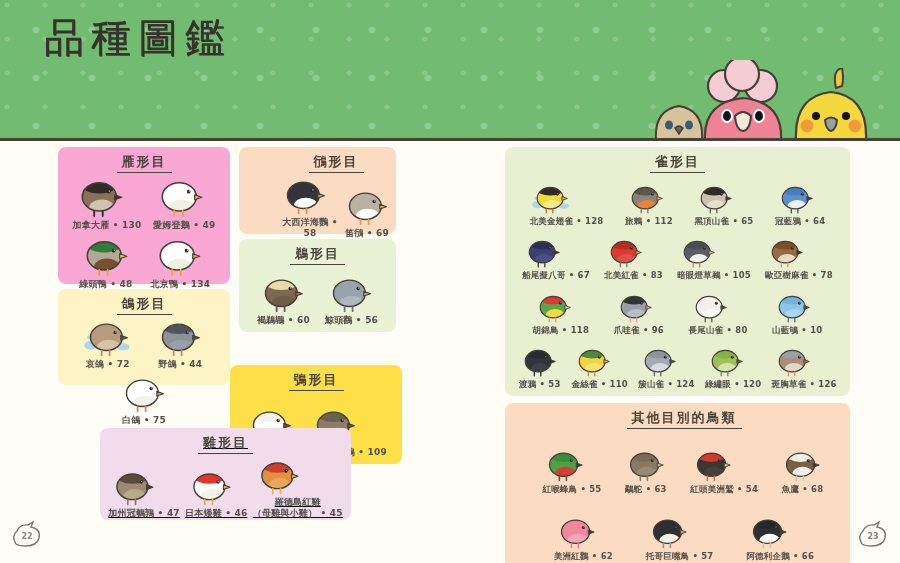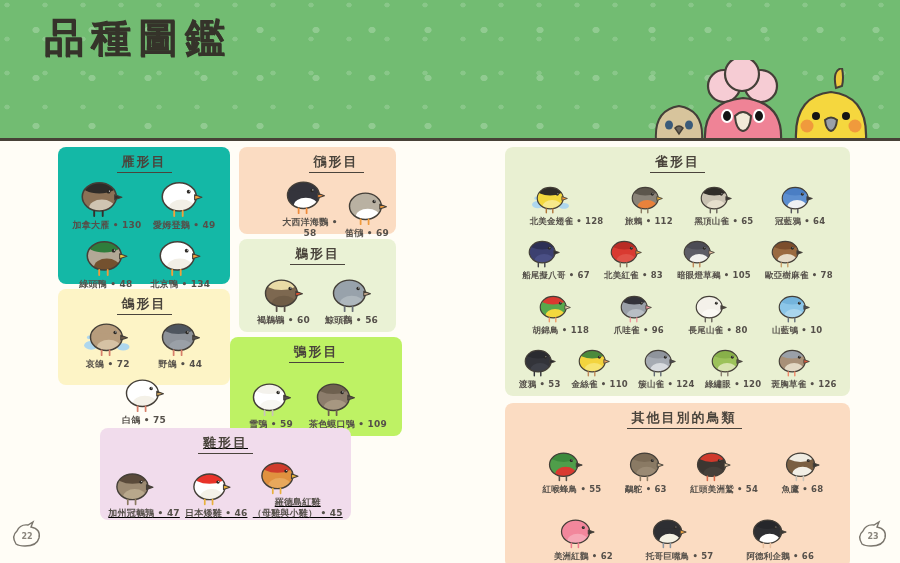--- a/index.html
+++ b/index.html
@@ -14,21 +14,21 @@
     background-image:
       radial-gradient(rgba(255,255,255,.22) 3.2px, transparent 4px),
       radial-gradient(rgba(255,255,255,.16) 2.4px, transparent 3px);
     background-size:56px 48px, 38px 34px;
     background-position:8px 6px, 26px 22px;
     border-bottom:3px solid #474137;
     overflow:hidden;
   }
   #page-title {
     position:absolute; left:44px; top:10px;
-    font-size:40px; font-weight:bold; letter-spacing:7px; color:#35332a;
+    font-size:40px; font-weight:normal; letter-spacing:7px; color:#35332a;
     text-shadow:0.5px 0.5px 0 #35332a;
   }
   #intro {
     position:absolute; left:47px; top:60px; width:418px;
     font-size:11px; line-height:1.62; letter-spacing:0.4px;
     color:#33402f; font-weight:bold;
   }
   .mascot { position:absolute; bottom:-2px; }
   #mascot-sparrow { left:650px; }
   #mascot-galah   { left:697px; }
@@ -103,21 +103,21 @@
       <path d="M4,72 Q2,28 39,24 Q76,28 74,72 Z" fill="#f5d73e" stroke="#443f38" stroke-width="2.2"></path>
       <circle cx="24" cy="48" r="4" fill="#141414"></circle>
       <circle cx="54" cy="48" r="4" fill="#141414"></circle>
       <circle cx="15" cy="58" r="6.5" fill="#f09a3c"></circle>
       <circle cx="63" cy="58" r="6.5" fill="#f09a3c"></circle>
       <path d="M33,52 Q39,47 45,52 Q44,62 39,63 Q34,62 33,52 Z" fill="#9aa0a8" stroke="#443f38" stroke-width="2"></path>
     </svg>
   </div>
 
   <div id="sections">
-      <div class="section sec-yan" style="background: #14b8a6;">
+      <div class="section sec-yan" style="background: #f9a8d4;">
         <div class="sec-title">雁形目</div>
         <div class="bird-row">
           <div class="bird-card">
             <svg class="bird" viewBox="0 0 64 54">
 
     <defs>
                 <clipPath id="bc0">
                   <ellipse cx="30" cy="28" rx="20" ry="16.5"></ellipse>
                 </clipPath>
               </defs>
@@ -360,21 +360,21 @@
     <ellipse cx="30" cy="28" rx="20" ry="16.5" fill="none" stroke="#443f38" stroke-width="1.8"></ellipse>
     <polygon points="48,25.5 56.5,28.5 48,31.5" fill="#c9a05a" stroke="#443f38" stroke-width="1.3" stroke-linejoin="round"></polygon>
     <circle cx="41" cy="22" r="2.2" fill="#2c2925"></circle>
     <circle cx="41.9" cy="21.2" r="0.7" fill="#ffffff"></circle>
     <path d="M24,44.5 v6 M34,44.5 v6" stroke="#d77f6a" stroke-width="2.2" stroke-linecap="round" fill="none"></path>
   </svg>
             <div class="bird-label">白鴿 • 75</div>
           </div>
         </div>
       </div>
-      <div class="section sec-xiao" style="background: #bef264;">
+      <div class="section sec-xiao" style="background: #fde047; margin-top: 28px;">
         <div class="sec-title">鴞形目</div>
         <div class="bird-row">
           <div class="bird-card">
             <svg class="bird" viewBox="0 0 64 54">
 
     <defs>
                 <clipPath id="bc11">
                   <ellipse cx="30" cy="28" rx="20" ry="16.5"></ellipse>
                 </clipPath>
               </defs>

